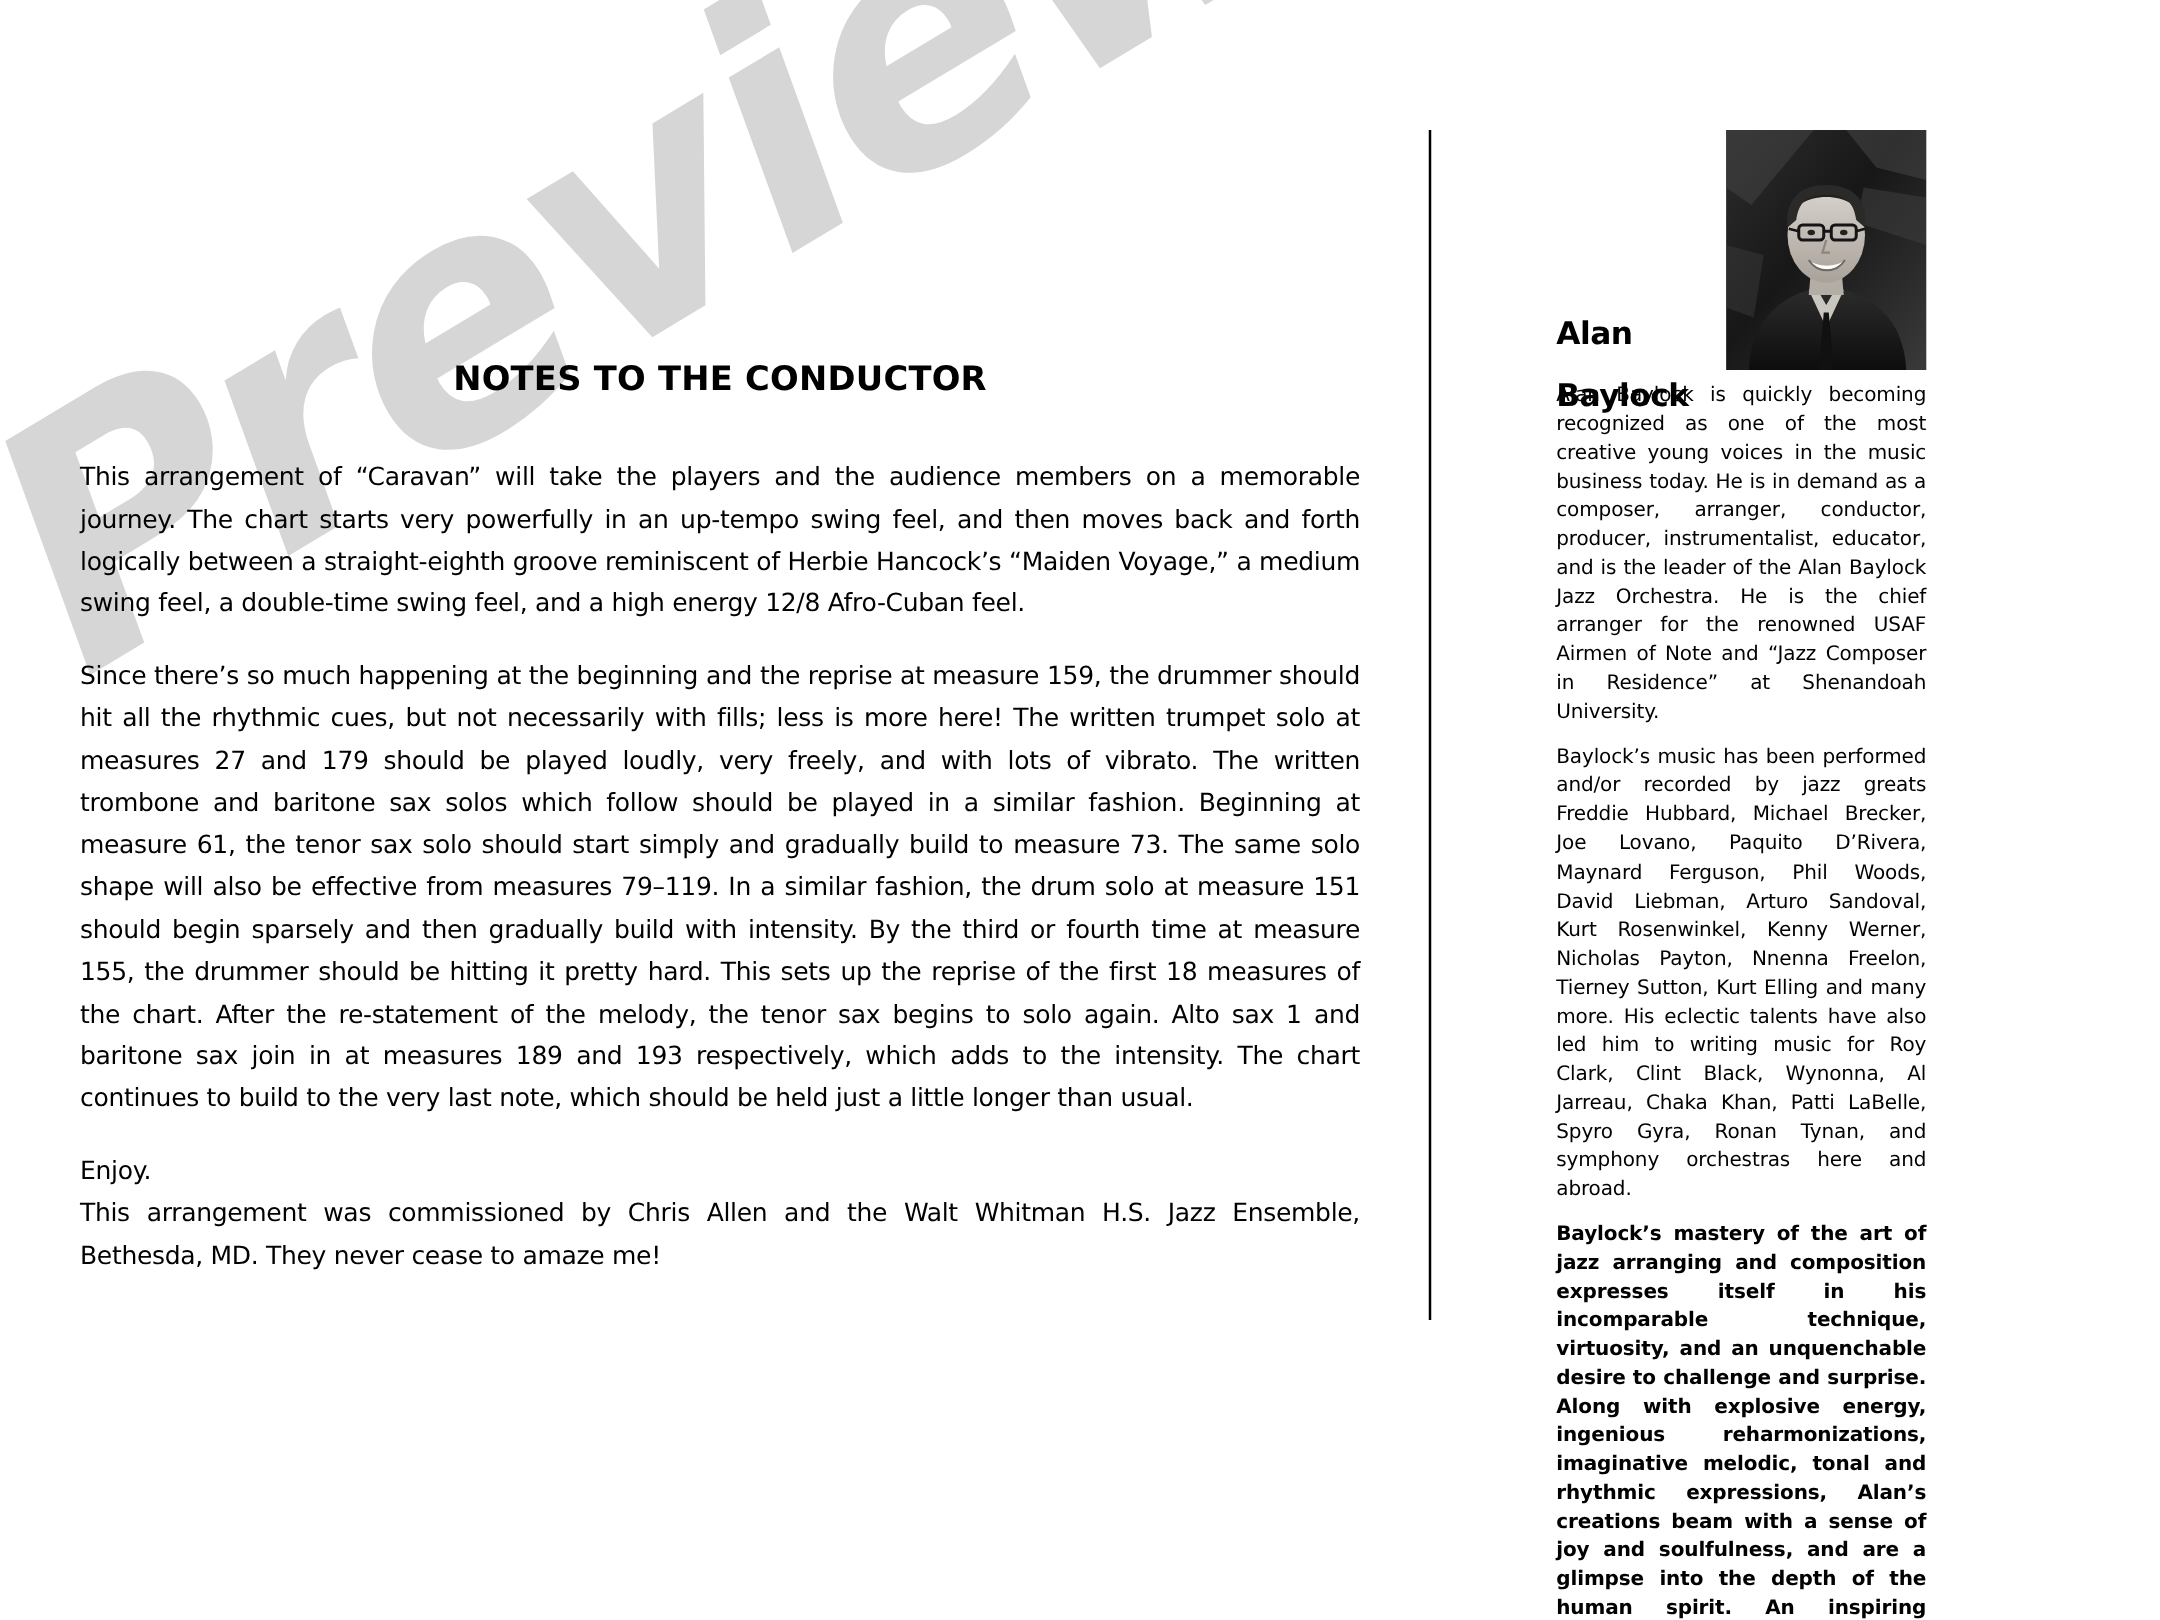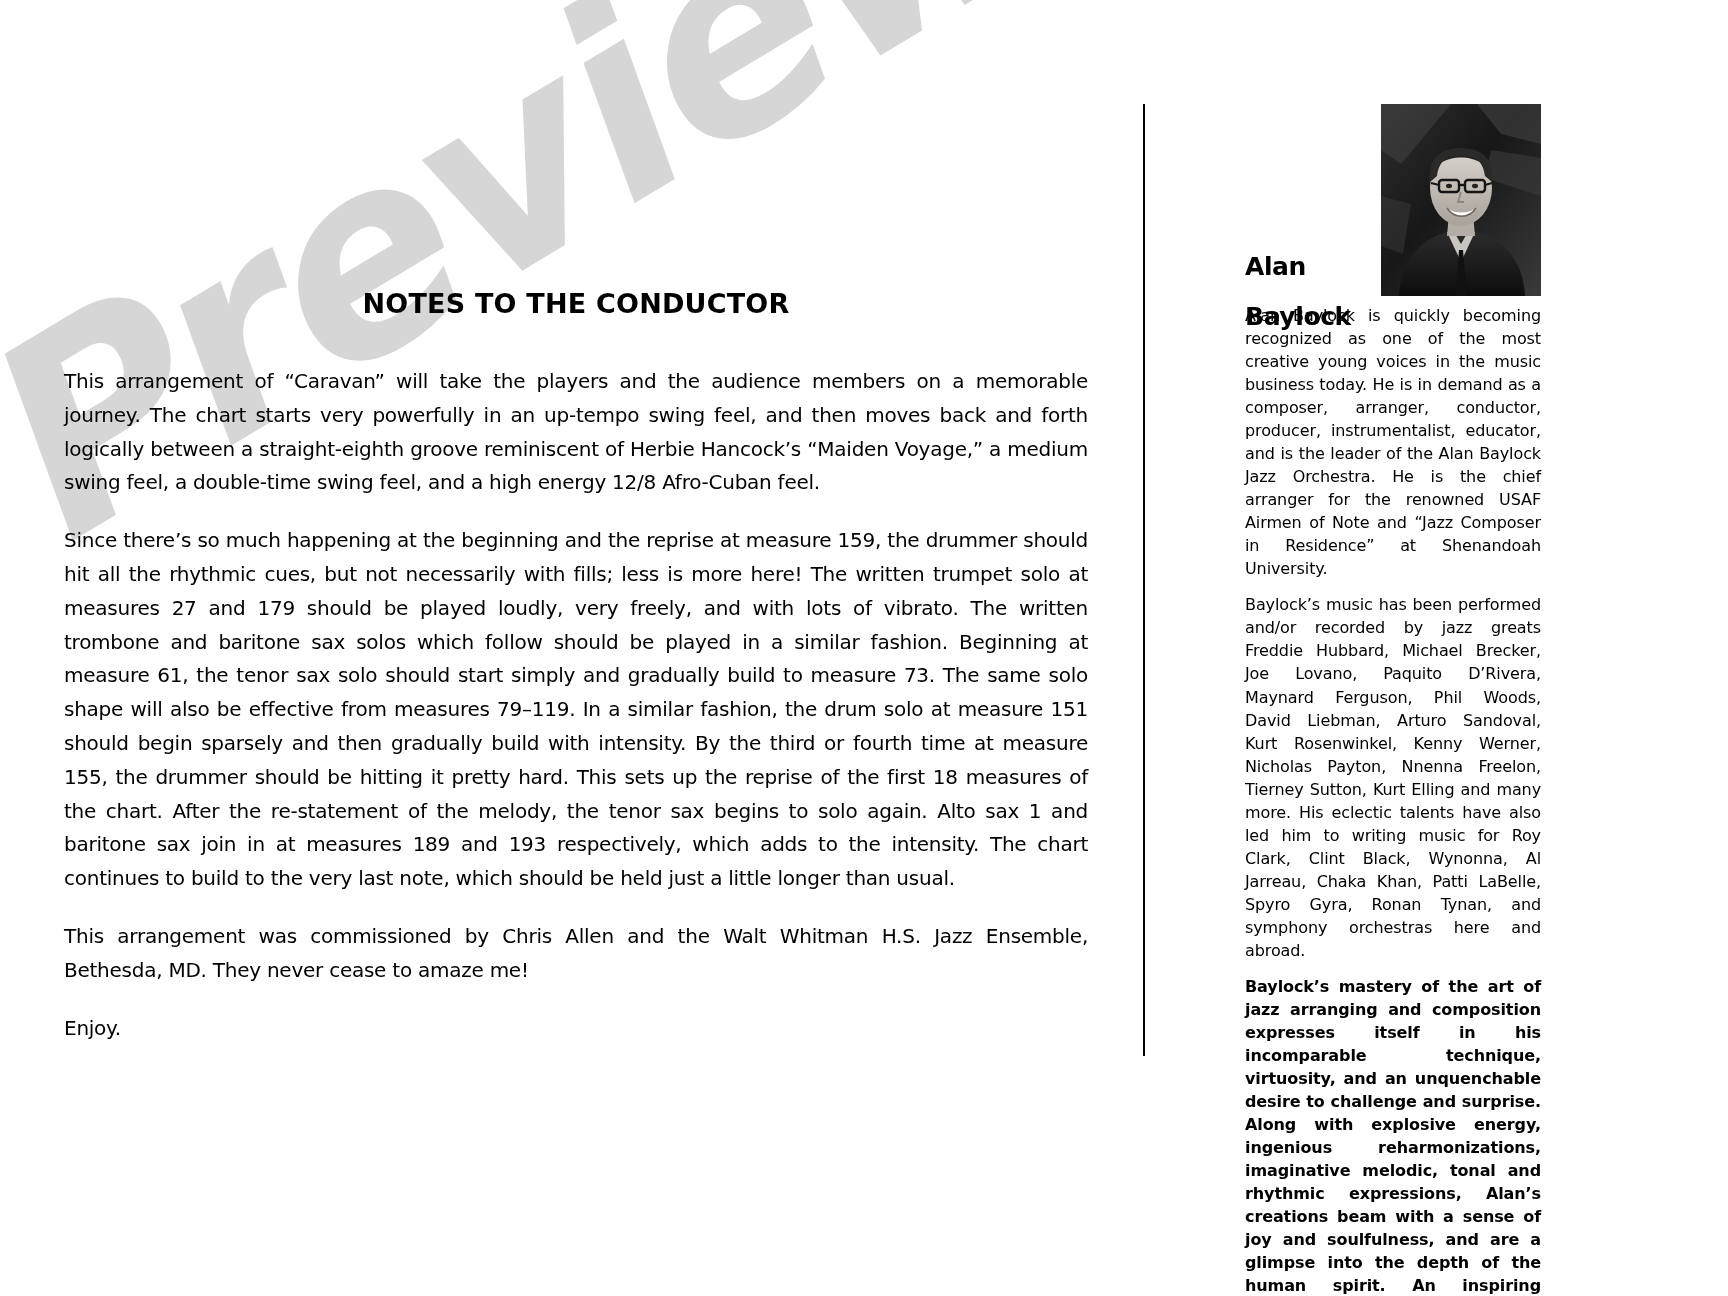--- a/index.html
+++ b/index.html
@@ -141,22 +141,22 @@
 </head>
 <body>
 
 <div id="page">
 
   <div id="main-column">
     <h1 id="page-title">NOTES TO THE CONDUCTOR</h1>
 
     <p class="body-para">This arrangement of “Caravan” will take the players and the audience members on a memorable journey. The chart starts very powerfully in an up-tempo swing feel, and then moves back and forth logically between a straight-eighth groove reminiscent of Herbie Hancock’s “Maiden Voyage,” a medium swing feel, a double-time swing feel, and a high energy 12/8 Afro-Cuban feel.</p>
     <p class="body-para">Since there’s so much happening at the beginning and the reprise at measure 159, the drummer should hit all the  rhythmic cues, but not necessarily with fills; less is more here! The written trumpet solo at measures 27 and 179 should be played loudly, very freely, and with lots of vibrato. The written trombone and baritone sax solos which follow should be played in a similar fashion. Beginning at measure 61, the tenor sax solo should start simply and gradually build to measure 73. The same solo shape will also be effective from measures 79–119. In a similar fashion, the drum solo at measure 151 should begin sparsely and then gradually build with intensity. By the third or fourth time at measure 155, the drummer should be hitting it pretty hard. This sets up the reprise of the first 18 measures of the chart. After the  re-statement of the melody, the tenor sax begins to solo again. Alto sax 1 and baritone sax join in at measures 189 and 193 respectively, which adds to the intensity. The chart continues to build to the very last note, which should be held just a little longer than usual.</p>
+    <p class="body-para last">Enjoy.</p>
     <p class="body-para">This arrangement was commissioned by Chris Allen and the Walt Whitman H.S. Jazz Ensemble, Bethesda, MD. They never cease to amaze me!</p>
-    <p class="body-para last">Enjoy.</p>
 
   </div>
 
   <div id="divider"></div>
 
   <div id="sidebar">
 
     <div id="composer-header">
       <div id="composer-photo">
         <svg width="160" height="192" viewBox="0 0 160 192" aria-hidden="true">

